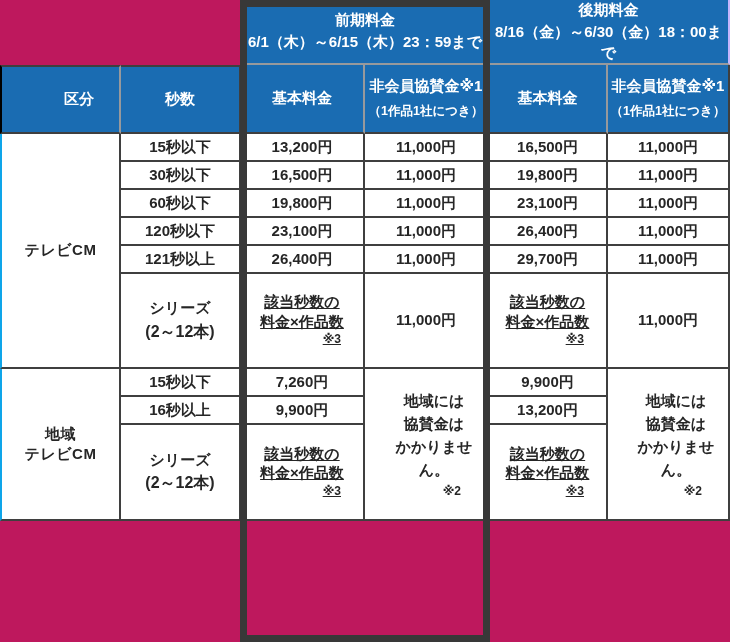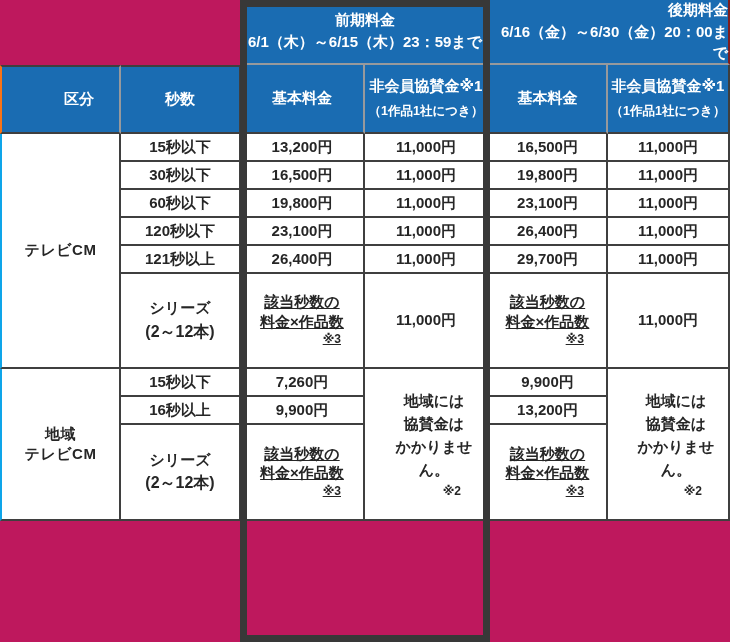--- a/index.html
+++ b/index.html
@@ -37,31 +37,31 @@
 
   
   .cell-empty { background: transparent; border: none; }
   .cell-band {
     background: #1a6cb2;
     color: #fff;
     border-bottom: 2px solid #97999c;
   }
   .cell-band .band-title { font-size: 15px; }
   .cell-band .band-dates { font-size: 15px; margin-top: 2px; }
-  .cell-band-late { border-right: 2px solid #7f1d1d; text-align: right; }
+  .cell-band-late { border-right: 2px solid #c4b5fd; }
 
   .cell-head {
     background: #1a6cb2;
     color: #fff;
     border-right: 2px solid #97999c;
     border-bottom: 2px solid #3f3f3f;
     border-top: 2px solid #3f3f3f;
   }
   .cell-head.no-top { border-top: none; }
-  .cell-head.first { border-left: 2px solid #f97316; padding-left: 37px; }
+  .cell-head.first { border-left: 2px solid #000000; padding-left: 37px; }
   .cell-head.dark-right { border-right: 2px solid #3f3f3f; }
   .cell-head .sub { font-size: 12.5px; margin-top: 7px; }
 
   .bc {
     background: #fff;
     border-right: 2px solid #3f3f3f;
     border-bottom: 2px solid #3f3f3f;
   }
   .bc.first { border-left: 2px solid #0ea5e9; }
 
@@ -106,21 +106,21 @@
 
   <tbody>
         <tr class="r-band">
     <td colspan="2" class="cell-empty"></td>
     <td colspan="2" class="cell-band">
       <div class="band-title">前期料金</div>
       <div class="band-dates">6/1（木）～6/15（木）23：59まで</div>
     </td>
     <td colspan="2" class="cell-band cell-band-late">
       <div class="band-title">後期料金</div>
-      <div class="band-dates">6/16（金）～6/30（金）20：00まで</div>
+      <div class="band-dates">8/16（金）～6/30（金）18：00まで</div>
     </td>
   </tr>
 
   <tr class="r-head">
     <td class="cell-head first">区分</td>
     <td class="cell-head dark-right">秒数</td>
     <td class="cell-head no-top">基本料金</td>
     <td class="cell-head no-top dark-right">
       <div>非会員協賛金※1</div>
       <div class="sub">（1作品1社につき）</div>

